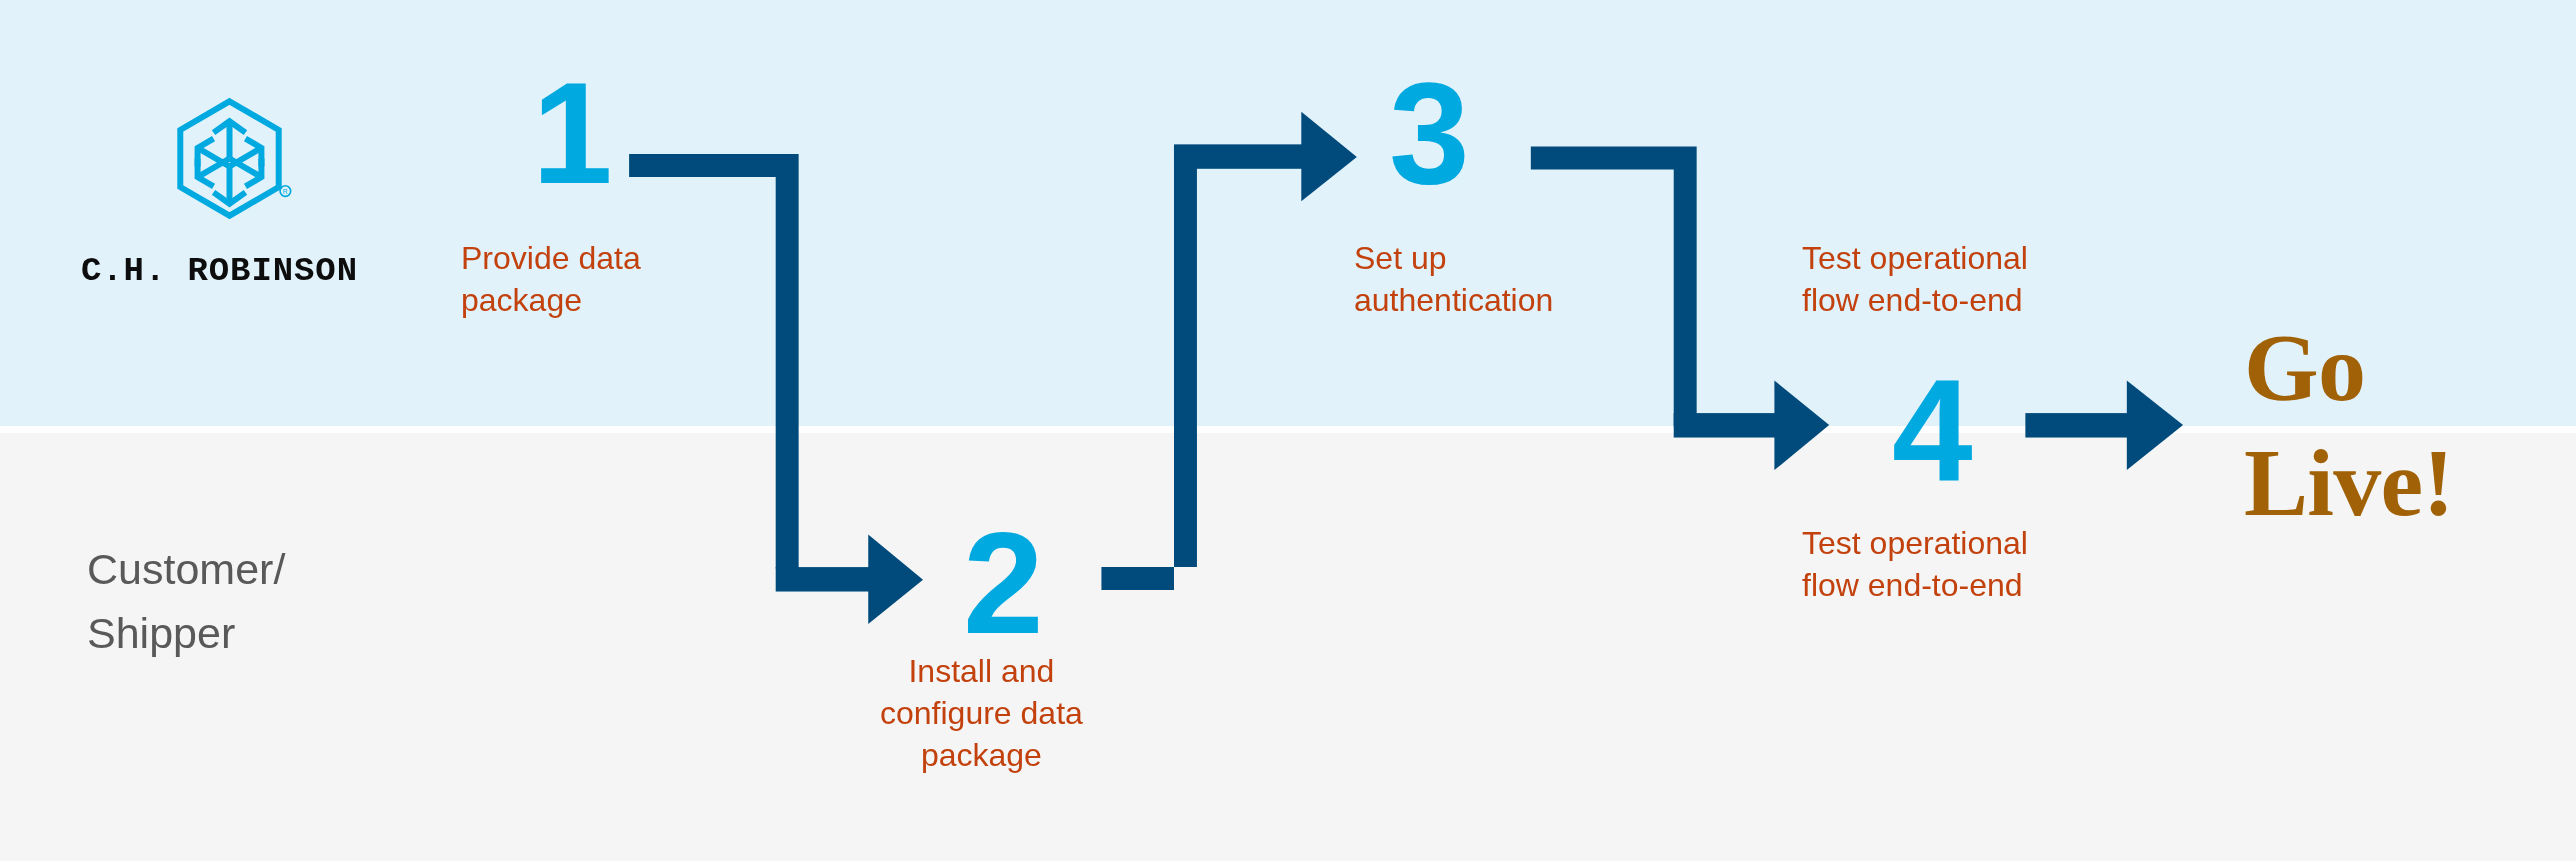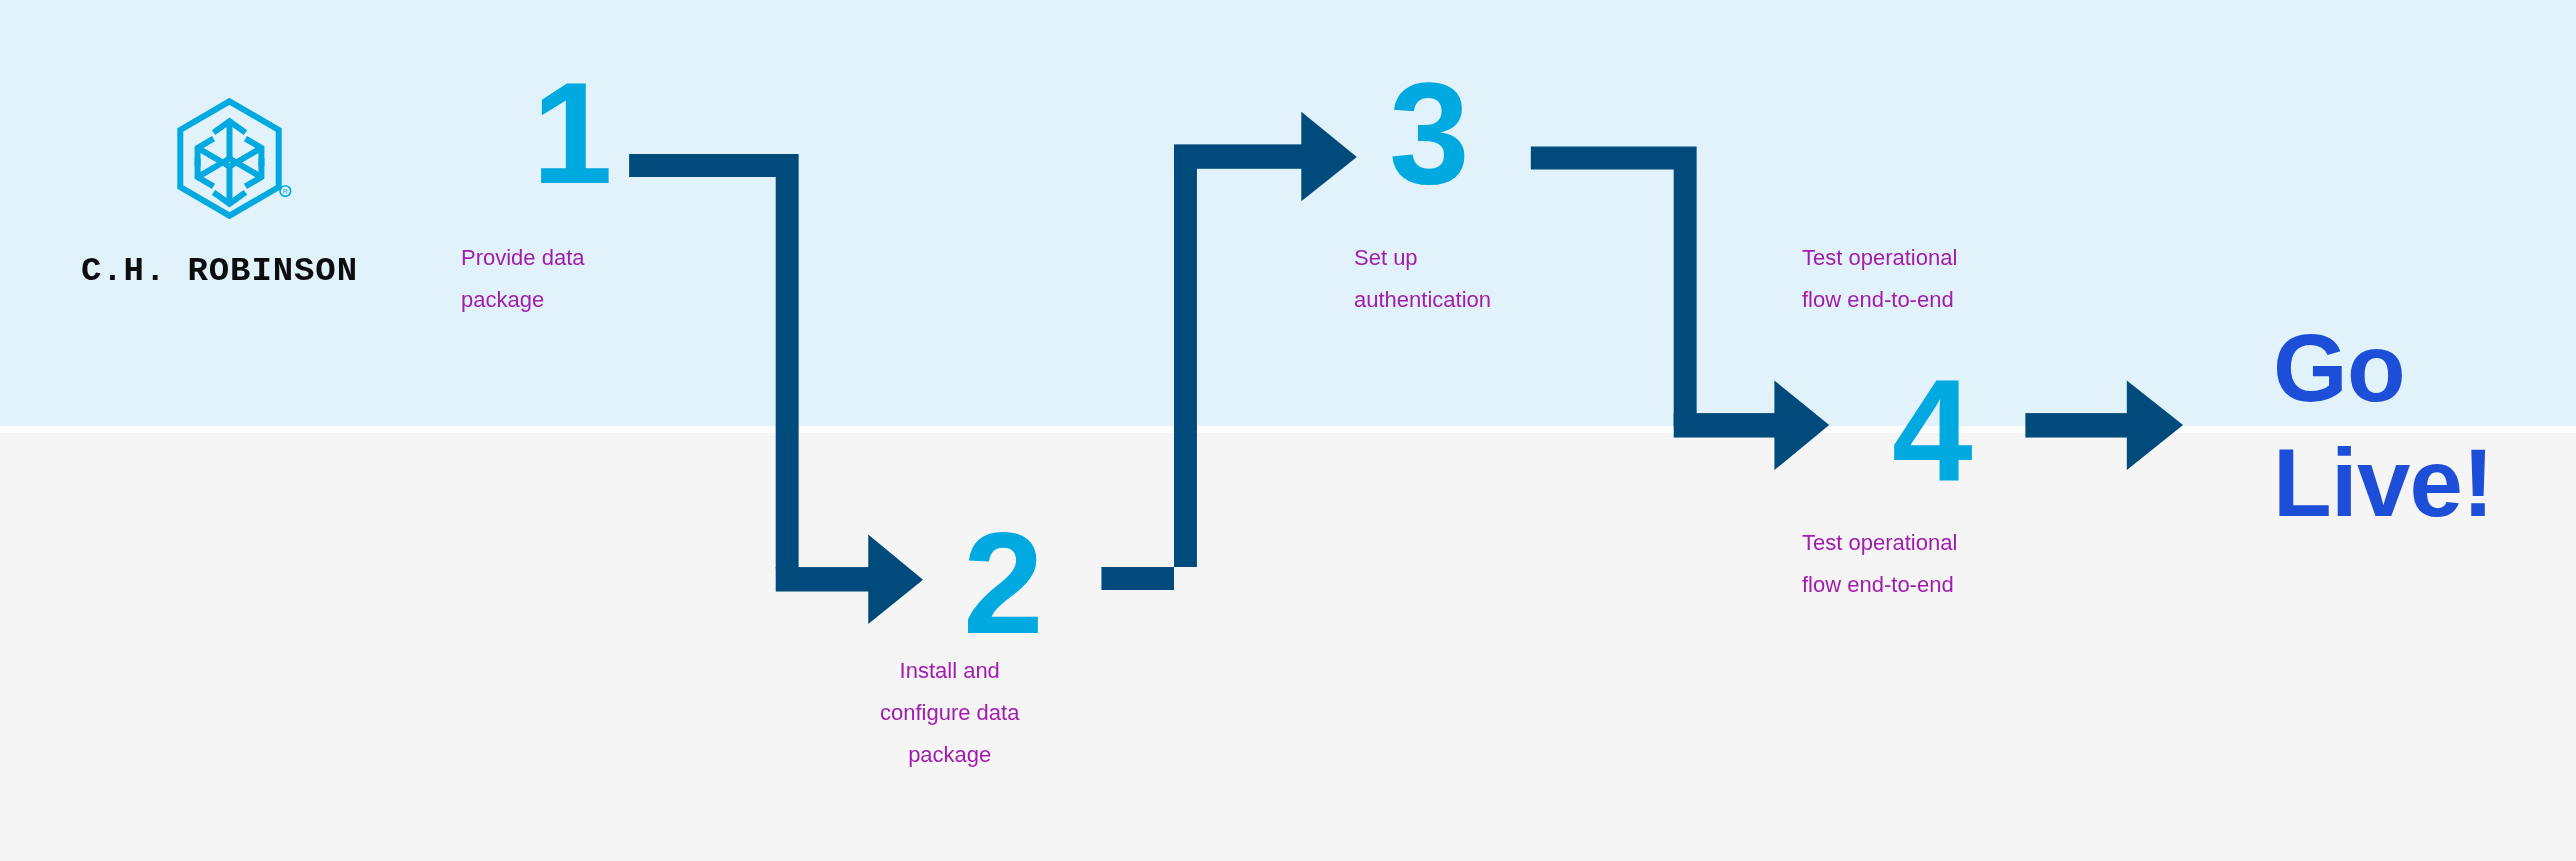--- a/index.html
+++ b/index.html
@@ -57,43 +57,42 @@
   }
   #num1{left:532px;top:61px;}
   #num2{left:963px;top:511px;}
   #num3{left:1389px;top:61px;}
   #num4{left:1892px;top:358px;}
 
   
   .step-cap{
     position:absolute;
     font-family:"Liberation Sans", sans-serif;
-    font-size:22px;
+    font-size:32px;
     line-height:42px;
-    color:#a21caf;
+    color:#c2410c;
     white-space:pre-line;
     font-weight:400;
   }
   #cap1{left:461px;top:237px;}
   #cap2{left:880px;top:650px;text-align:center;}
   #cap3{left:1354px;top:237px;}
   #cap3b{left:1802px;top:237px;}
   #cap4{left:1802px;top:522px;}
 
   
   .go-live{
     position:absolute;left:2244px;top:310px;
-    font-family:Liberation Sans, sans-serif;
+    font-family:Liberation Serif, serif;
     font-weight:bold;
     font-size:96px;
     line-height:115px;
-    color:#1d4ed8;
+    color:#a16207;
     white-space:pre-line;
     letter-spacing:-0.7px;
-    margin-left:29px;
   }
 
   
   .conn-layer{
     position:absolute;left:0;top:0;width:2576px;height:861px;
     pointer-events:none;
   }
 </style>
 </head>
 <body>
@@ -131,20 +130,22 @@
       </g>
       <g>
         <circle cx="184" cy="143" r="8" fill="none" stroke="#00a9e0" stroke-width="2.5"></circle>
         <text x="184" y="147" font-size="10" fill="#00a9e0" text-anchor="middle" font-family="Liberation Sans, sans-serif">R</text>
       </g>
     </svg>
   </div>
 
   <div class="logo-word">C.H. ROBINSON</div>
 
+  <div class="lane-label">Customer/
+Shipper</div>
 
   <svg class="conn-layer" viewBox="0 0 3478 1163" xmlns="http://www.w3.org/2000/svg">
 
     <g fill="#004b7c">
       <path d="M849,208 H1078 V768 H1047 V239 H849 Z"></path>
       <rect x="1047" y="766" width="140" height="33"></rect>
       <polygon points="1172,722 1172,843 1246,783"></polygon>
     </g>
 
     <g fill="#004b7c">

